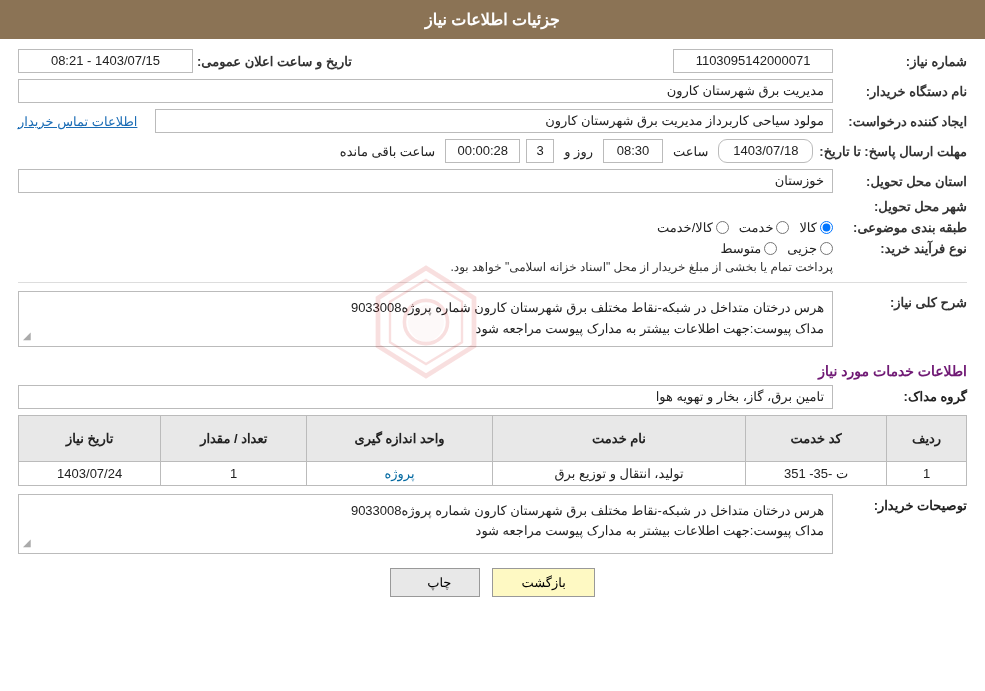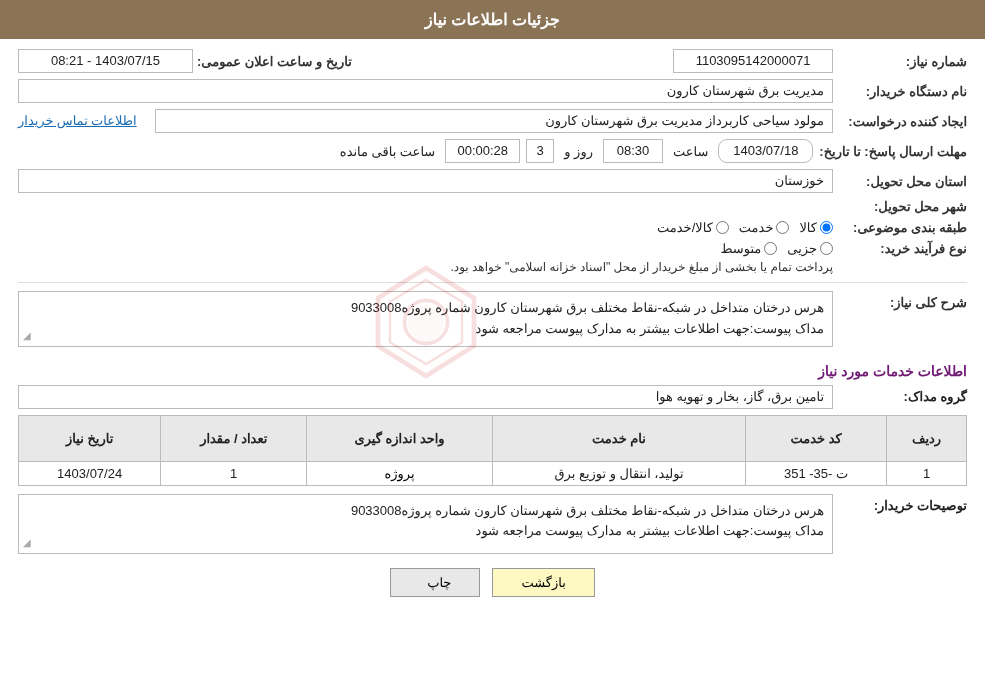--- a/index.html
+++ b/index.html
@@ -203,21 +203,21 @@
     </div>
 
     <div class="info-row">
       <span class="info-label">نام دستگاه خریدار:</span>
       <div class="info-value">مدیریت برق شهرستان کارون</div>
     </div>
 
     <div class="info-row">
       <span class="info-label">ایجاد کننده درخواست:</span>
       <div class="info-value">مولود سیاحی کاربرداز مدیریت برق شهرستان کارون</div>
-      <span class="link-blue" style="margin-right:14px; white-space:nowrap;font-family:Liberation Serif, serif;">اطلاعات تماس خریدار</span>
+      <span class="link-blue" style="margin-right:14px; white-space:nowrap;">اطلاعات تماس خریدار</span>
     </div>
 
     <div class="countdown-row">
       <span class="info-label">مهلت ارسال پاسخ: تا تاریخ:</span>
       <div class="small-box" style="min-width:95px;border-radius:9px;">1403/07/18</div>
       <span style="margin:0 4px;">ساعت</span>
       <div class="small-box" style="min-width:60px;">08:30</div>
       <span style="margin:0 4px;">روز و</span>
       <div class="small-box" style="min-width:28px;">3</div>
       <div class="small-box" style="min-width:75px;">00:00:28</div>
@@ -303,21 +303,21 @@
           <th>واحد اندازه گیری</th>
           <th>تعداد / مقدار</th>
           <th>تاریخ نیاز</th>
         </tr>
       </thead>
       <tbody id="service-table-body">
       <tr>
             <td>1</td>
             <td>ت -35- 351</td>
             <td>تولید، انتقال و توزیع برق</td>
-            <td style="color: #000000;">پروژه</td>
+            <td style="color: #0369a1;">پروژه</td>
             <td>1</td>
             <td>1403/07/24</td>
           </tr>
         </tbody>
     </table>
 
     <div class="buyer-desc-row">
       <span class="buyer-desc-label">توصیحات خریدار:</span>
       <div class="buyer-desc-box">
         <span>هرس درختان متداخل در شبکه-نقاط مختلف برق شهرستان کارون شماره پروژه9033008<br>مداک پیوست:جهت اطلاعات بیشتر به مدارک پیوست مراجعه شود</span>

